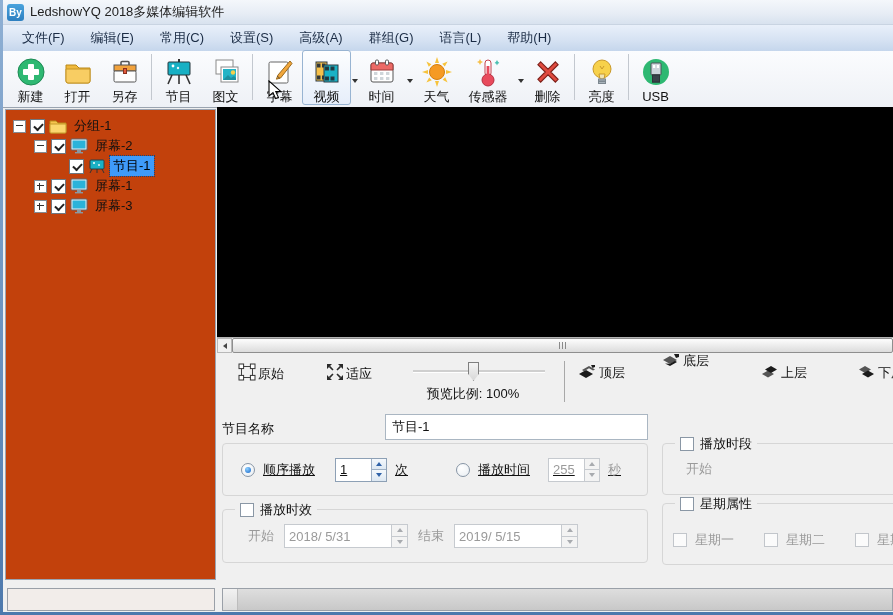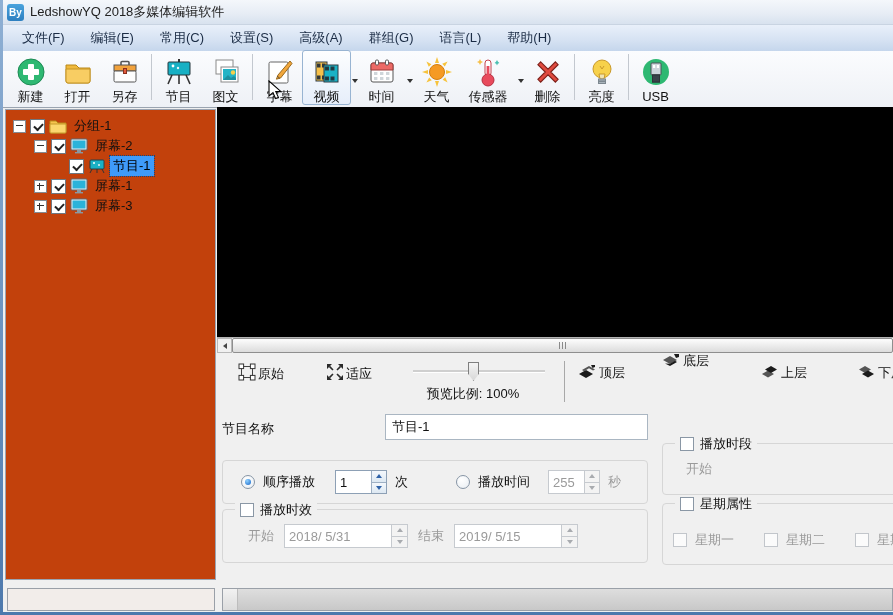--- a/index.html
+++ b/index.html
@@ -426,21 +426,21 @@
           <path d="M3 6.5L9 3l6 3.5-6 3.6z" fill="#555"></path>
           <path d="M6 11l6-3.6 6 3.6-6 3.6z" fill="#1b1b1b"></path>
         </svg>
     </span>
     <span class="lbl">下层</span>
   </div>
 
   <span class="flabel" style="left:222px;top:420px;">节目名称</span>
   <input class="ftext" style="left: 385px; top: 414px; width: 263px; height: 26px;" value="节目-1">
 
-  <div class="gbox" style="left:222px;top:460px;width:426px;height:44px;">
+  <div class="gbox" style="left:222px;top:443px;width:426px;height:53px;text-decoration:underline;">
     <div class="row" style="padding-left:18px;gap:8px;">
       <span class="radio sel"></span>
       <span>顺序播放</span>
       <span class="spin" style="width:52px;margin-left:12px;">
         <input style="width: 28px;" value="1">
         <span class="spin-btns">
             <span class="sb">
               <i class="tri-up"></i>
             </span>
             <span class="sb">

